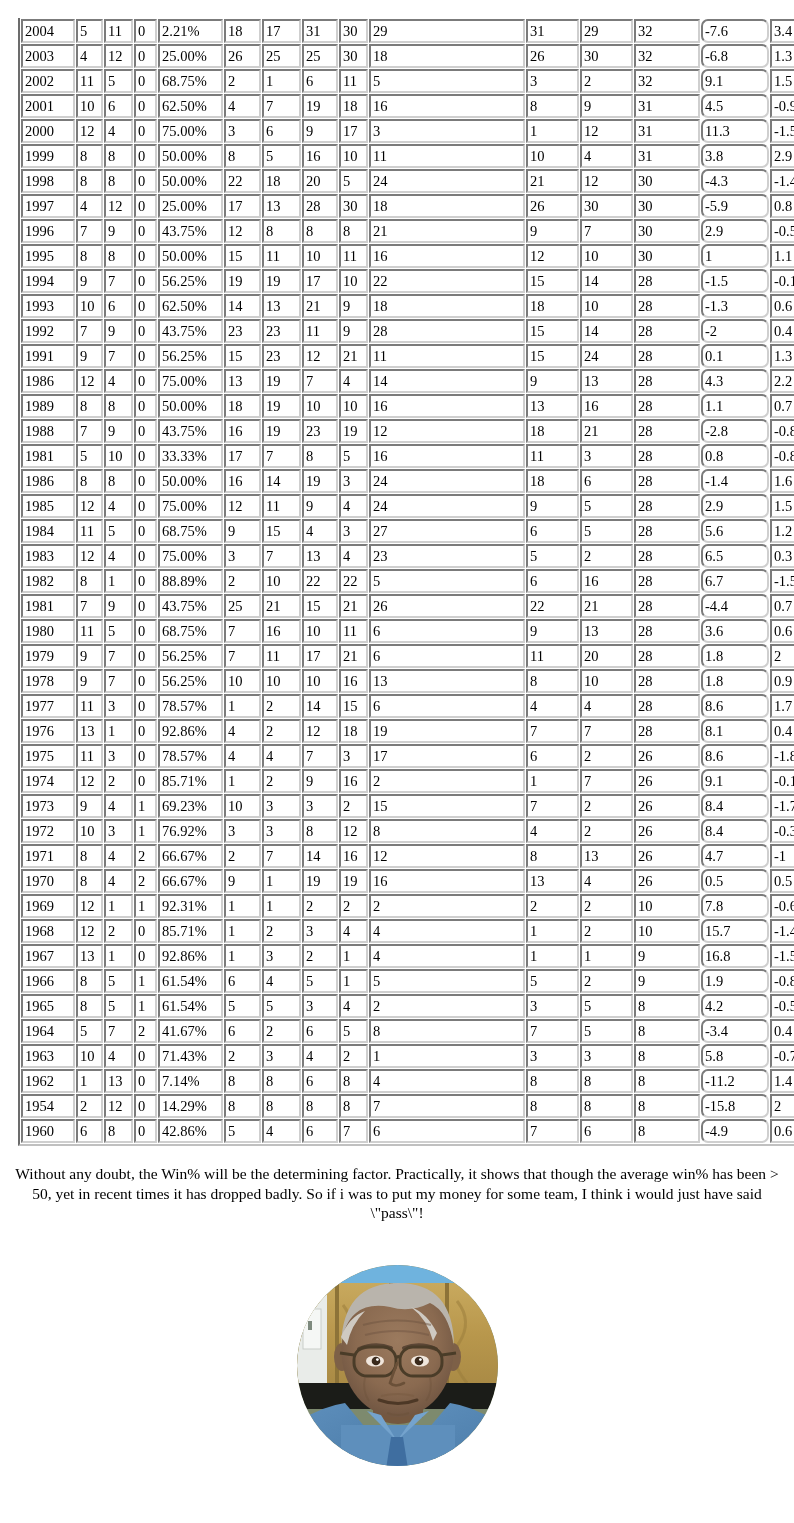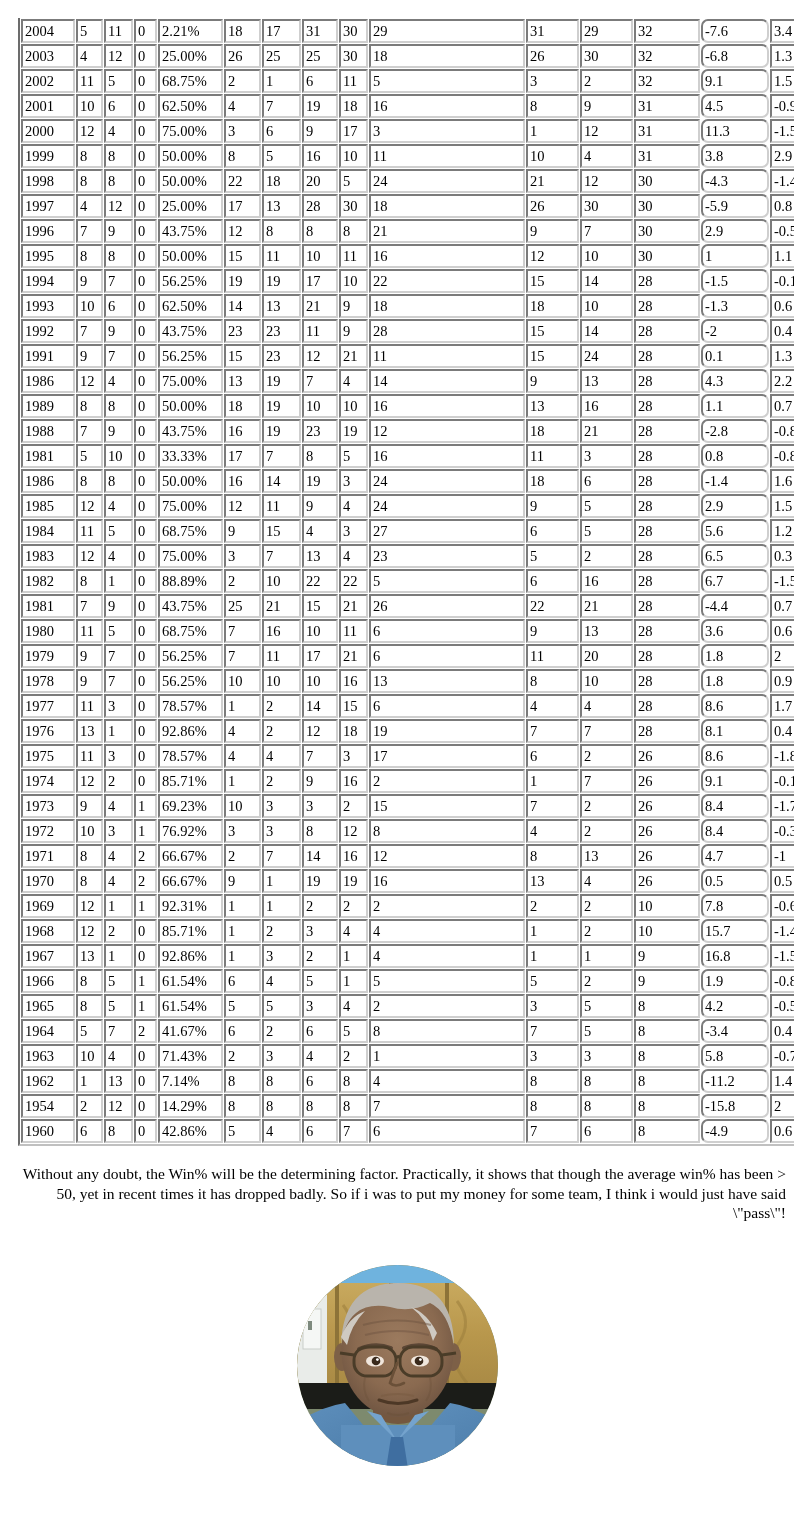--- a/index.html
+++ b/index.html
@@ -76,21 +76,21 @@
     margin: 0 0 16px 0;
     padding: 0;
     line-height: 21px;
   }
   p.solution-body {
     font-family: "Liberation Serif", "DejaVu Serif", serif;
     font-size: 15.5px;
     line-height: 19.5px;
     margin: 0;
     padding: 0;
-    text-align: right;
+    text-align: center;
   }
 
   
   .photo-block {
     text-align: center;
     margin-top: 42px;
   }
   .avatar {
     width: 201px;
     height: 201px;

